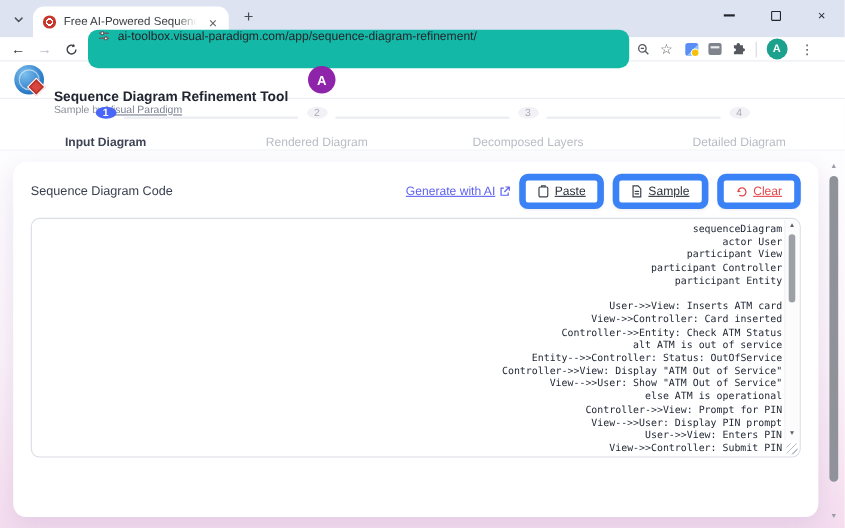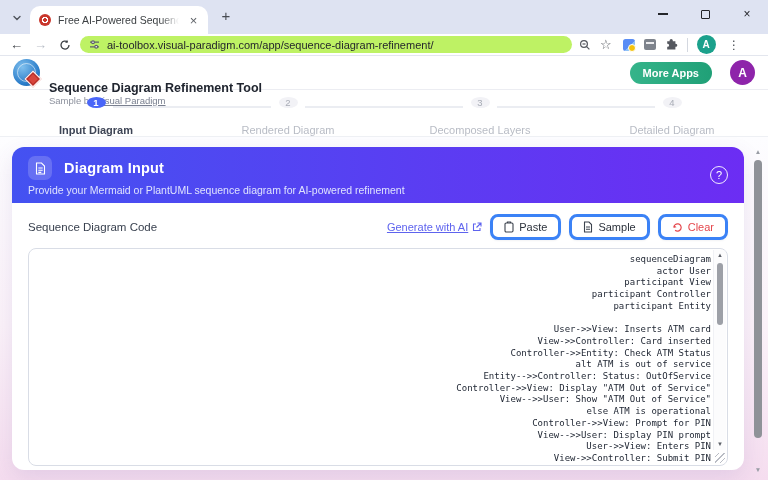--- a/index.html
+++ b/index.html
@@ -16,21 +16,21 @@
   .tab-close { font-size: 13px; color: #5f6368; width: 15px; text-align: center; line-height: 15px; border-radius: 50%; }
   .newtab { margin: 0 0 6px 7px; font-size: 15px; color: #474b52; width: 22px; height: 22px; line-height: 20px; text-align: center; border-radius: 50%; }
   .wincontrols { margin-left: auto; align-self: flex-start; display: flex; }
   .winbtn { width: 42px; height: 28px; display: flex; align-items: center; justify-content: center; font-size: 12px; color: #24262b; }
   .winbtn .maxbox { width: 9px; height: 9px; border: 1.2px solid #24262b; border-radius: 1px; }
   .winbtn .minbar { width: 10px; height: 1.4px; background: #24262b; }
 
   .toolbar { height: 22px; background: #fff; display: flex; align-items: center; padding: 0 8px; gap: 7px; border-bottom: 1px solid #e3e6ee; }
   .navicon { width: 17px; height: 17px; display: flex; align-items: center; justify-content: center; color: #3d4146; font-size: 13px; }
   .navicon.disabled { color: #b9bec7; }
-  .omnibox { height: 17px; border-radius: 9px; background: #bef264; flex: 0 0 492px; display: flex; align-items: center; gap: 7px; padding: 0 9px; overflow: hidden; }
+  .omnibox { height: 35px; border-radius: 9px; background: #14b8a6; flex: 0 0 492px; display: flex; gap: 7px; padding: 0 9px; overflow: hidden; }
   .url { font-size: 11px; color: #24262c; white-space: nowrap; }
   .obar-icons { display: flex; align-items: center; gap: 9px; color: #55585f; }
   .star { font-size: 13px; line-height: 13px; }
   .ext-group { display: flex; align-items: center; gap: 9px; margin-left: 4px; }
   .ext-colorful { width: 12px; height: 12px; border-radius: 2.5px; background: linear-gradient(135deg,#5a8df5 55%, #8fc2f8 55%); position: relative; }
   .ext-colorful::after { content: ""; position: absolute; right: -1px; bottom: -1px; width: 6px; height: 6px; border-radius: 50%; background: #f4c20d; border: 1px solid #fff; }
   .ext-gray { width: 12px; height: 11px; border-radius: 2px; background: #7e838c; position: relative; }
   .ext-gray::after { content: ""; position: absolute; left: 2px; top: 3px; right: 2px; height: 2px; background: #fff; opacity: .85; }
   .vsep { width: 1px; height: 14px; background: #d4d8e0; }
   .chrome-avatar { width: 19px; height: 19px; border-radius: 50%; background: #1ba18c; color: #fff; font-size: 10px; font-weight: 700; display: flex; align-items: center; justify-content: center; }
@@ -66,21 +66,21 @@
   .panel-row1 { display: flex; align-items: center; gap: 12px; }
   .doc-badge { width: 24px; height: 24px; border-radius: 7px; background: rgba(255,255,255,.18); display: flex; align-items: center; justify-content: center; }
   .panel-title { font-size: 14.5px; font-weight: 700; letter-spacing: .2px; }
   .panel-sub { margin-top: 4px; font-size: 10.5px; color: #dfe3fe; }
   .help { position: absolute; right: 16px; top: 19px; width: 18px; height: 18px; border: 1.4px solid rgba(255,255,255,.9); border-radius: 50%; font-size: 11px; display: flex; align-items: center; justify-content: center; }
 
   .editor-head { display: flex; align-items: center; padding: 11px 16px 8px; }
   .code-label { font-size: 11.5px; color: #39414f; }
   .head-actions { margin-left: auto; display: flex; align-items: center; gap: 8px; }
   .gen-link { color: #5e63ee; font-size: 11px; text-decoration: underline; display: flex; align-items: center; gap: 4px; }
-  .btn { display: flex; align-items: flex-end; gap: 5px; border: 3px solid #3b82f6; border-radius: 8px; background: #fff; padding: 4px 11px; font-size: 11px; color: #2c323c; box-shadow: 0 1px 2px rgba(16,24,40,.05); font-family: inherit; }
+  .btn { display: flex; align-items: flex-end; gap: 5px; border: 6px solid #3b82f6; border-radius: 8px; background: #fff; padding: 4px 11px; font-size: 11px; color: #2c323c; box-shadow: 0 1px 2px rgba(16,24,40,.05); font-family: inherit; text-decoration: underline; }
   .btn.clear { color: #e5484d; }
 
   .code-box { margin: 0 16px; position: relative; height: 218px; border: 1px solid #d9dde6; border-radius: 8px; overflow: hidden; background: #fff; }
   .code-text { position: absolute; inset: 0 16px 0 0; padding: 5px 0 0 13px; font-family: "DejaVu Sans Mono", monospace; font-size: 9px; line-height: 11.7px; white-space: pre; color: #1c2330; overflow: hidden; text-align: right; }
   .ta-scroll { position: absolute; top: 1px; right: 1px; bottom: 15px; width: 13px; background: #fcfcfd; border-left: 1px solid #f0f1f5; }
   .ta-arrow { position: absolute; left: 0; right: 0; text-align: center; font-size: 6px; color: #5c6068; line-height: 11px; }
   .ta-arrow.up { top: 0; } .ta-arrow.down { bottom: 0; }
   .ta-thumb { position: absolute; top: 13px; left: 3px; width: 6px; height: 62px; background: #9da0a7; border-radius: 3px; }
   .resize-grip { position: absolute; right: 2px; bottom: 2px; width: 10px; height: 10px; background: repeating-linear-gradient(-45deg, transparent 0 3px, #b9bcc4 3px 4px); }
 
@@ -167,21 +167,20 @@
       <span class="globe"></span>
       <span class="diamond"></span>
     </span>
     <span class="title-block">
       <span class="app-title">Sequence Diagram Refinement Tool</span>
       <span class="powered">
         <span>Sample by</span>
         <a href="#">Visual Paradigm</a>
       </span>
     </span>
-    <button class="more-apps">More Apps</button>
     <span class="app-avatar">A</span>
   </div>
 
   <div class="stepper">
     <div class="step active">
       <span class="step-circle">1</span>
       <span class="step-label">Input Diagram</span>
     </div>
     <div class="step">
       <span class="step-circle">2</span>
@@ -192,33 +191,20 @@
       <span class="step-label">Decomposed Layers</span>
     </div>
     <div class="step">
       <span class="step-circle">4</span>
       <span class="step-label">Detailed Diagram</span>
     </div>
   </div>
 
   <div class="content">
     <div class="card">
-      <div class="panel-head">
-        <div class="panel-row1">
-          <span class="doc-badge">
-            <svg width="11" height="13" viewBox="0 0 11 13" fill="none" stroke="#fff" stroke-width="1.1">
-                <path d="M1.5 1 h5 l3 3 v8 h-8 z"></path>
-                <path d="M3.3 6 h4.4 M3.3 8.2 h4.4 M3.3 10.4 h3"></path>
-              </svg>
-          </span>
-          <span class="panel-title">Diagram Input</span>
-        </div>
-        <div class="panel-sub">Provide your Mermaid or PlantUML sequence diagram for AI-powered refinement</div>
-        <span class="help">?</span>
-      </div>
 
       <div class="editor-head">
         <span class="code-label">Sequence Diagram Code</span>
         <div class="head-actions">
           <a class="gen-link" href="#">
             <span>Generate with AI</span>
             <svg width="10" height="10" viewBox="0 0 10 10" stroke="currentColor" stroke-width="1.1" fill="none">
                 <path d="M4 2 H1.5 V8.5 H8 V6"></path>
                 <path d="M5.5 1 H9 V4.5 M9 1 L4.5 5.5"></path>
               </svg>

